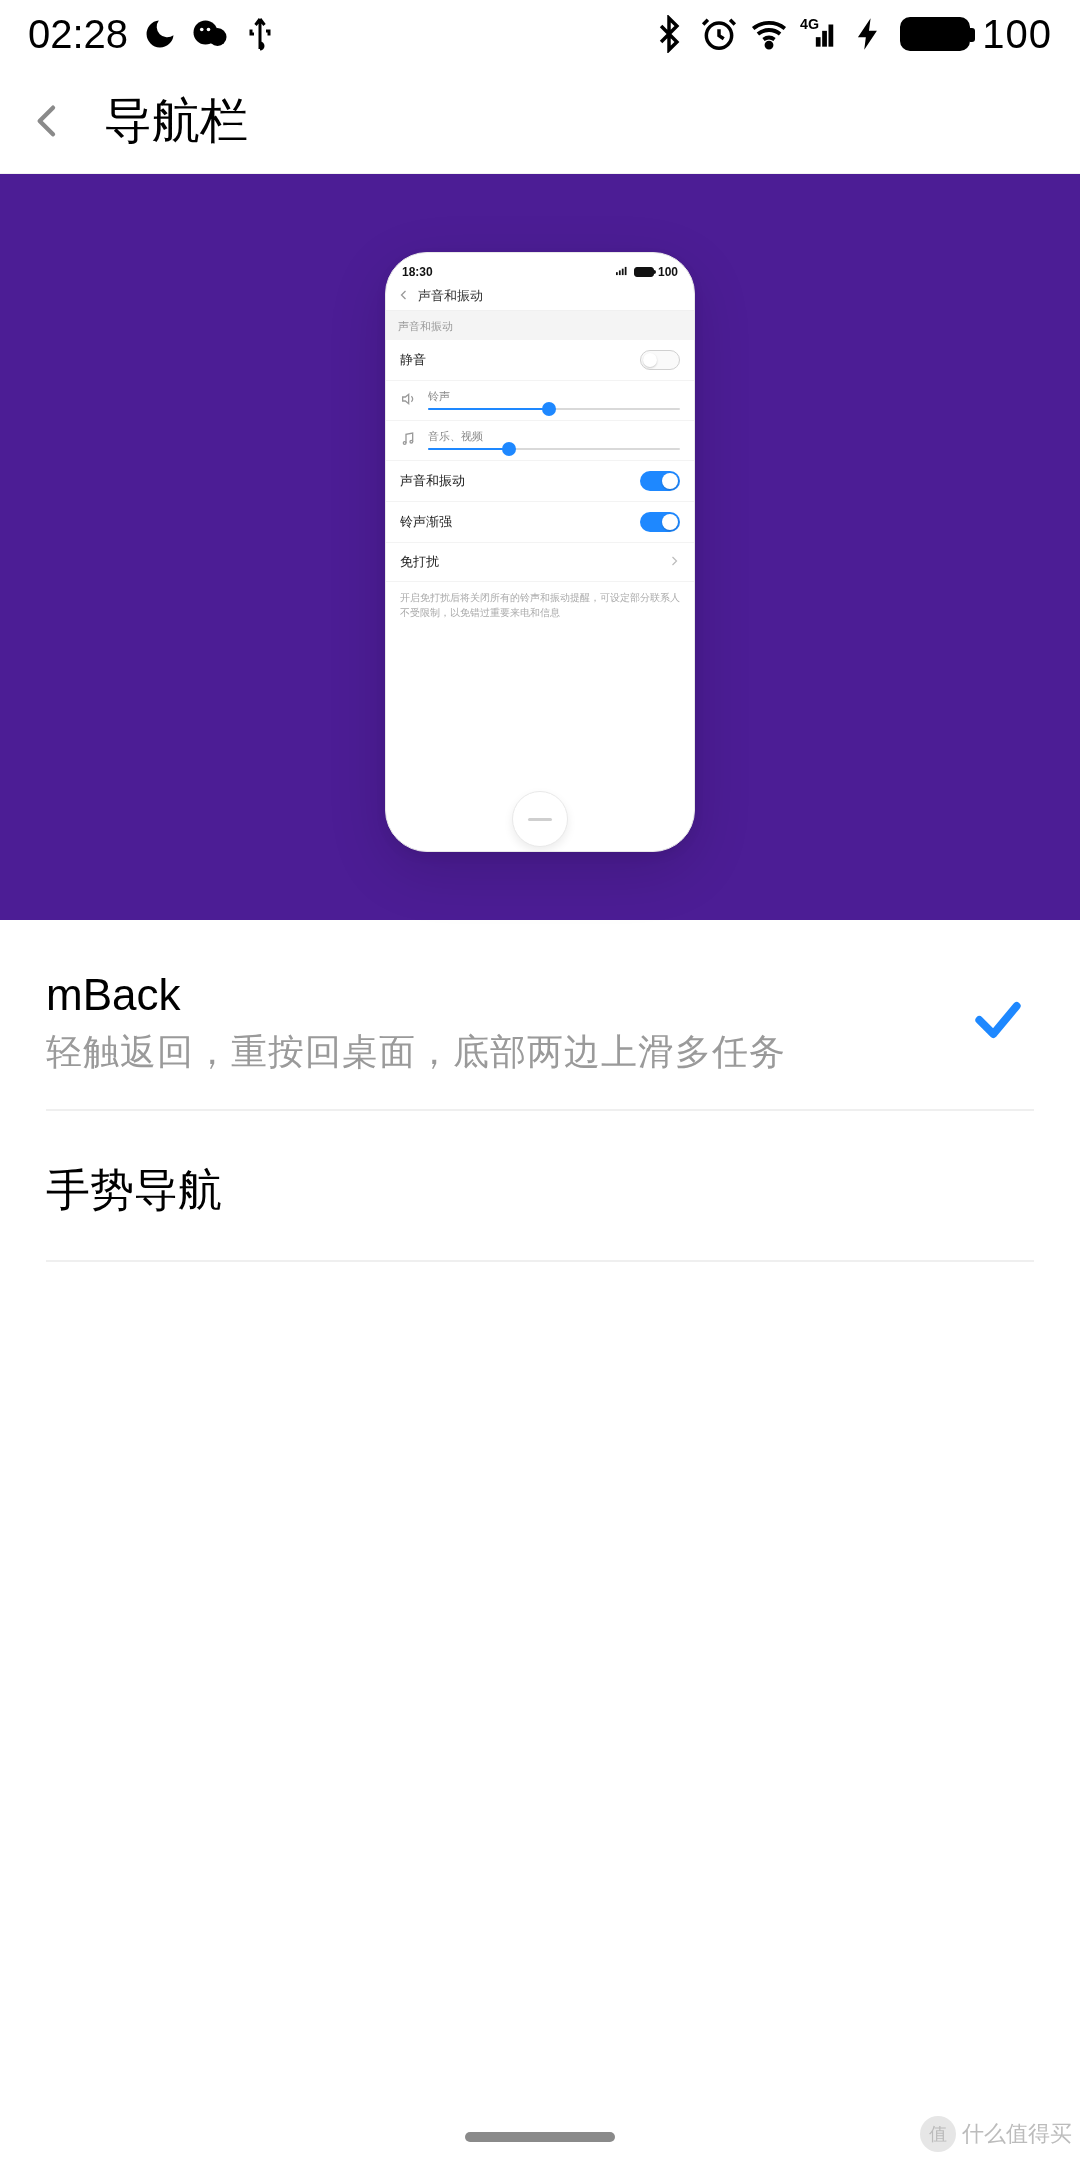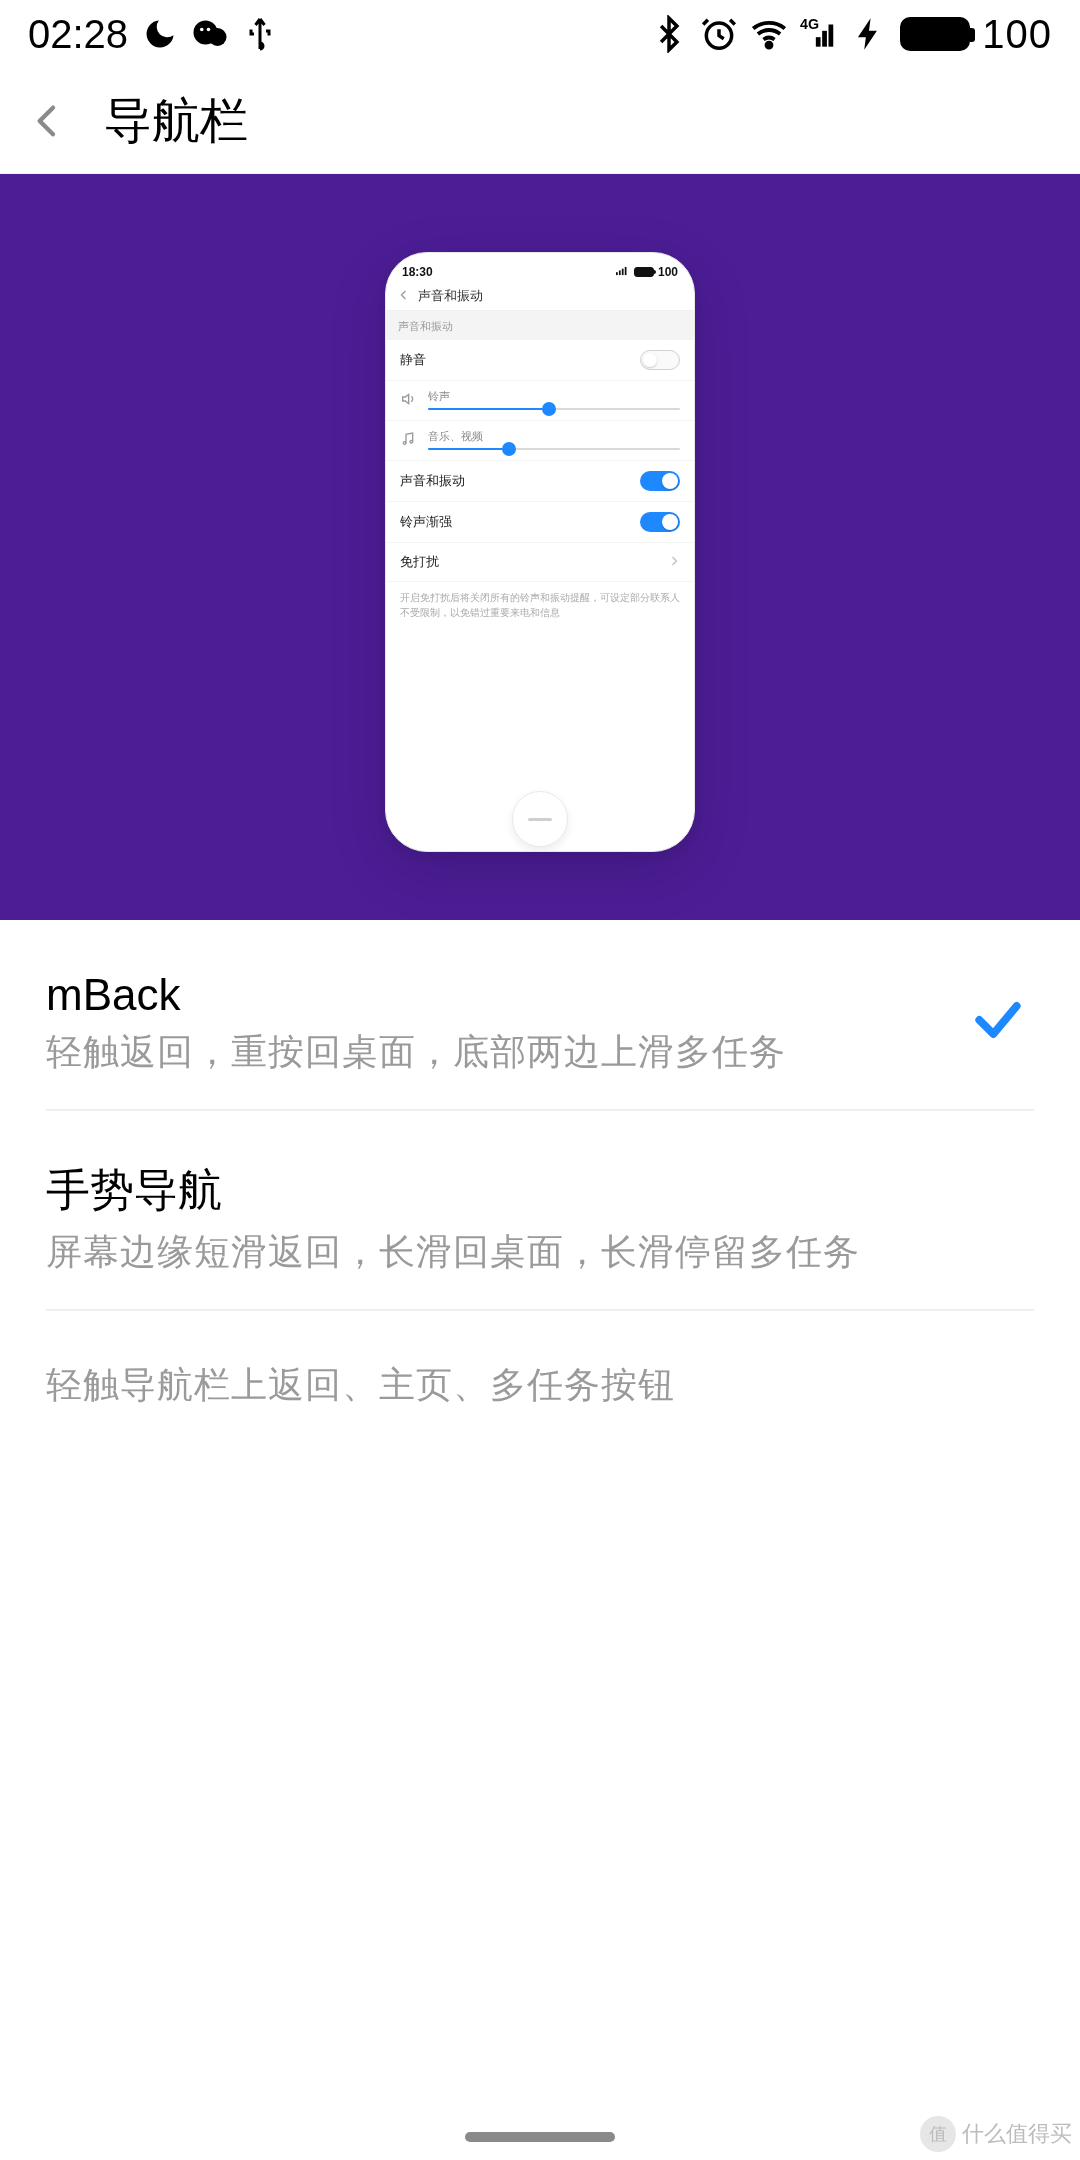--- a/index.html
+++ b/index.html
@@ -344,26 +344,24 @@
         <div class="opt-title">mBack</div>
         <div class="opt-desc">轻触返回，重按回桌面，底部两边上滑多任务</div>
       </div>
       <span class="checkmark"><svg viewBox="0 0 24 24" width="56" height="56" fill="none" stroke="#1e88ff" stroke-width="3.4" stroke-linecap="round" stroke-linejoin="round">
           <polyline points="4 12 10 18 20 6"></polyline>
         </svg></span>
     </div>
     <div class="opt">
       <div class="opt-txt">
         <div class="opt-title">手势导航</div>
-        <div class="opt-desc">屏幕边缘短滑返回，长滑回桌面，长滑停留多任务</div>
       </div>
     </div>
     <div class="opt">
       <div class="opt-txt">
-        <div class="opt-desc">轻触导航栏上返回、主页、多任务按钮</div>
       </div>
     </div>
   </div>
 
 <div class="gesture-bar"></div>
 
 <div class="watermark">
   <span class="dot">值</span>
   <span>什么值得买</span>
 </div>

